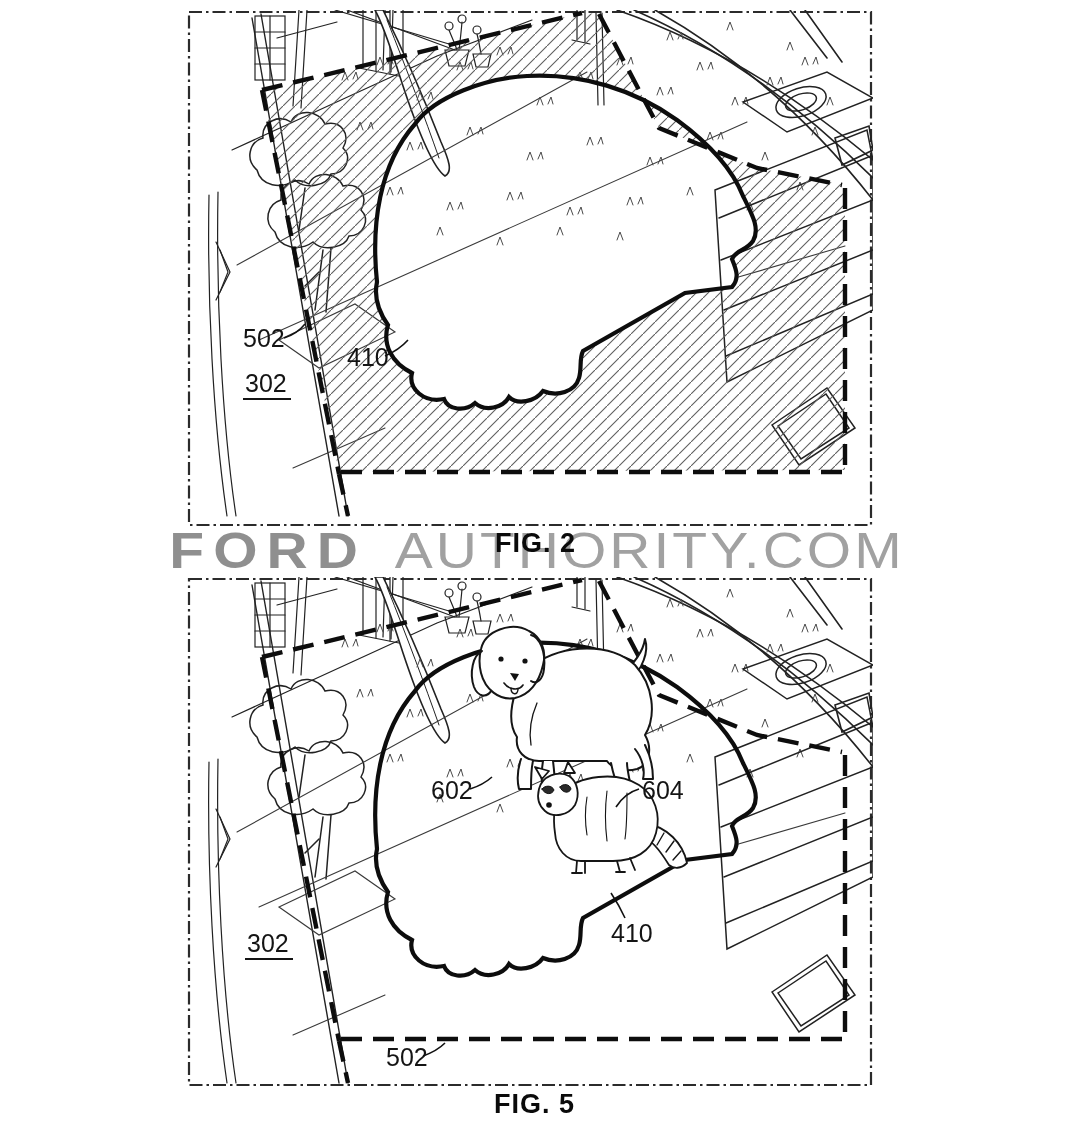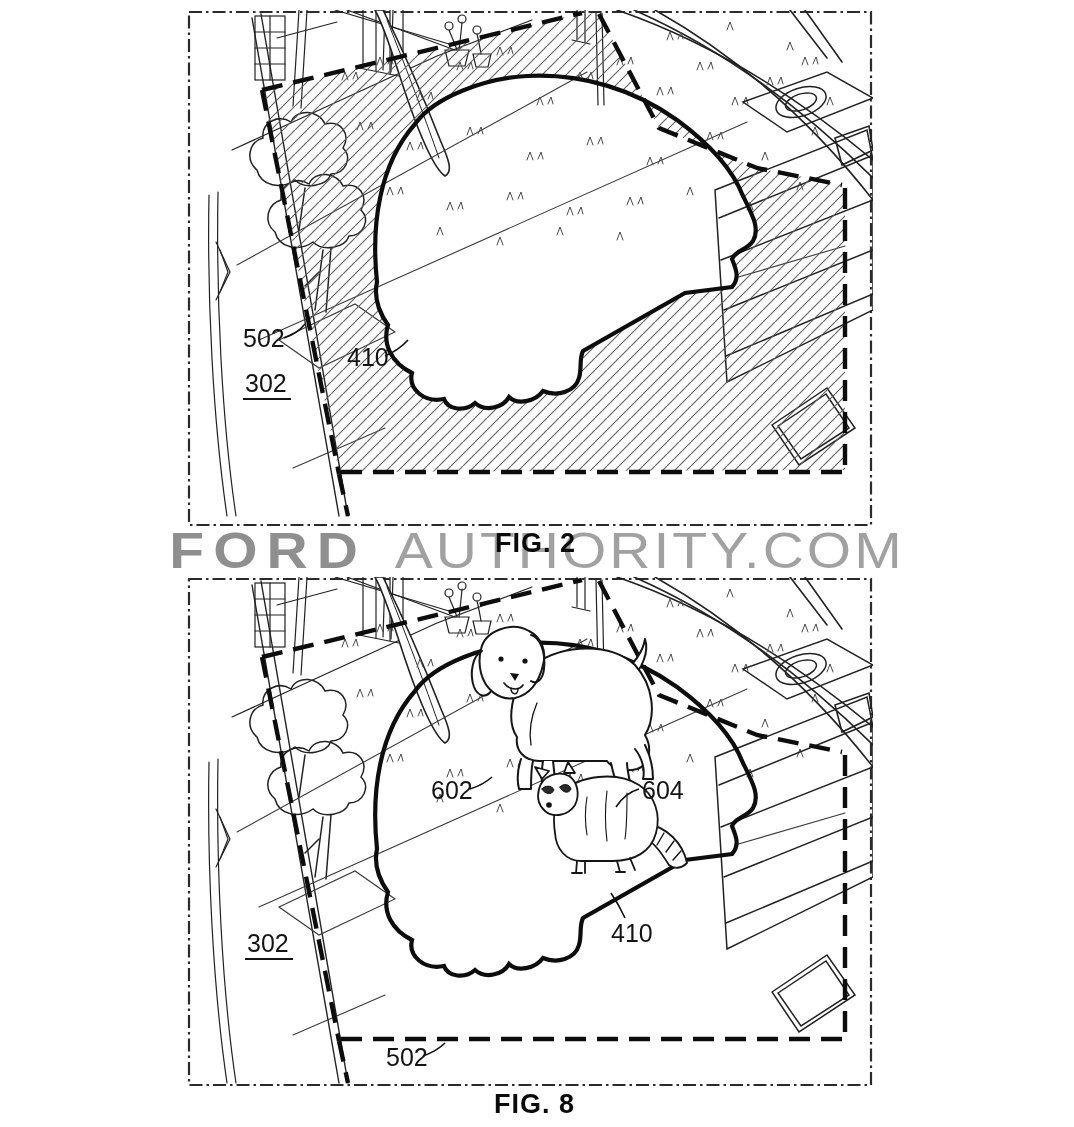--- a/index.html
+++ b/index.html
@@ -232,20 +232,20 @@
       <text x="424" y="365">410</text>
       <path d="M438,341 Q432,328 424,316" stroke="#111" stroke-width="1.6" fill="none"></path>
       <text x="199" y="489">502</text>
       <path d="M236,479 Q250,474 258,466" stroke="#111" stroke-width="1.6" fill="none"></path>
       <text x="60" y="375">302</text>
       <line x1="58" y1="382" x2="106" y2="382" stroke="#141414" stroke-width="2"></line>
     </g>
   </svg>
 
   <div id="cap5" class="caption">FIG. 2</div>
-  <div id="cap6" class="caption">FIG. 8</div>
+  <div id="cap6" class="caption">FIG. 5</div>
 
   <div class="watermark">
     <span class="wm-brand">FORD</span>
     <span class="wm-suffix">AUTHORITY.COM</span>
   </div>
 
 </div>
 
 </body></html>

